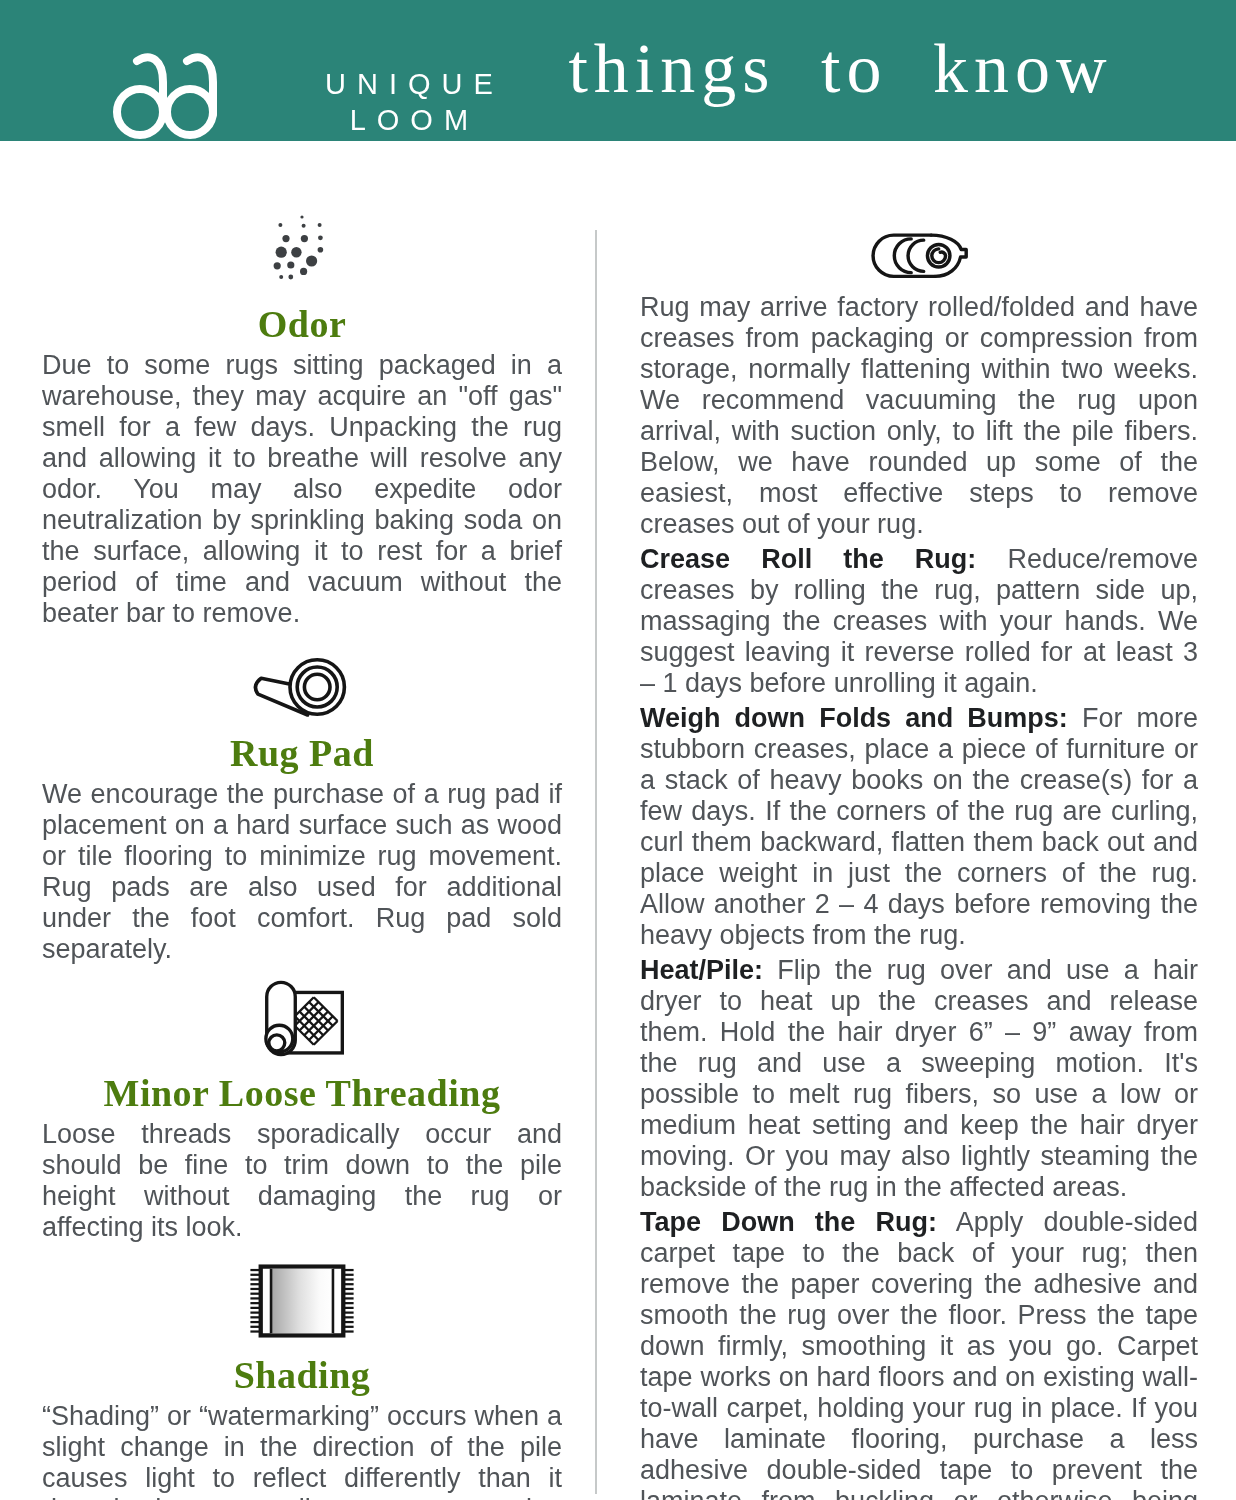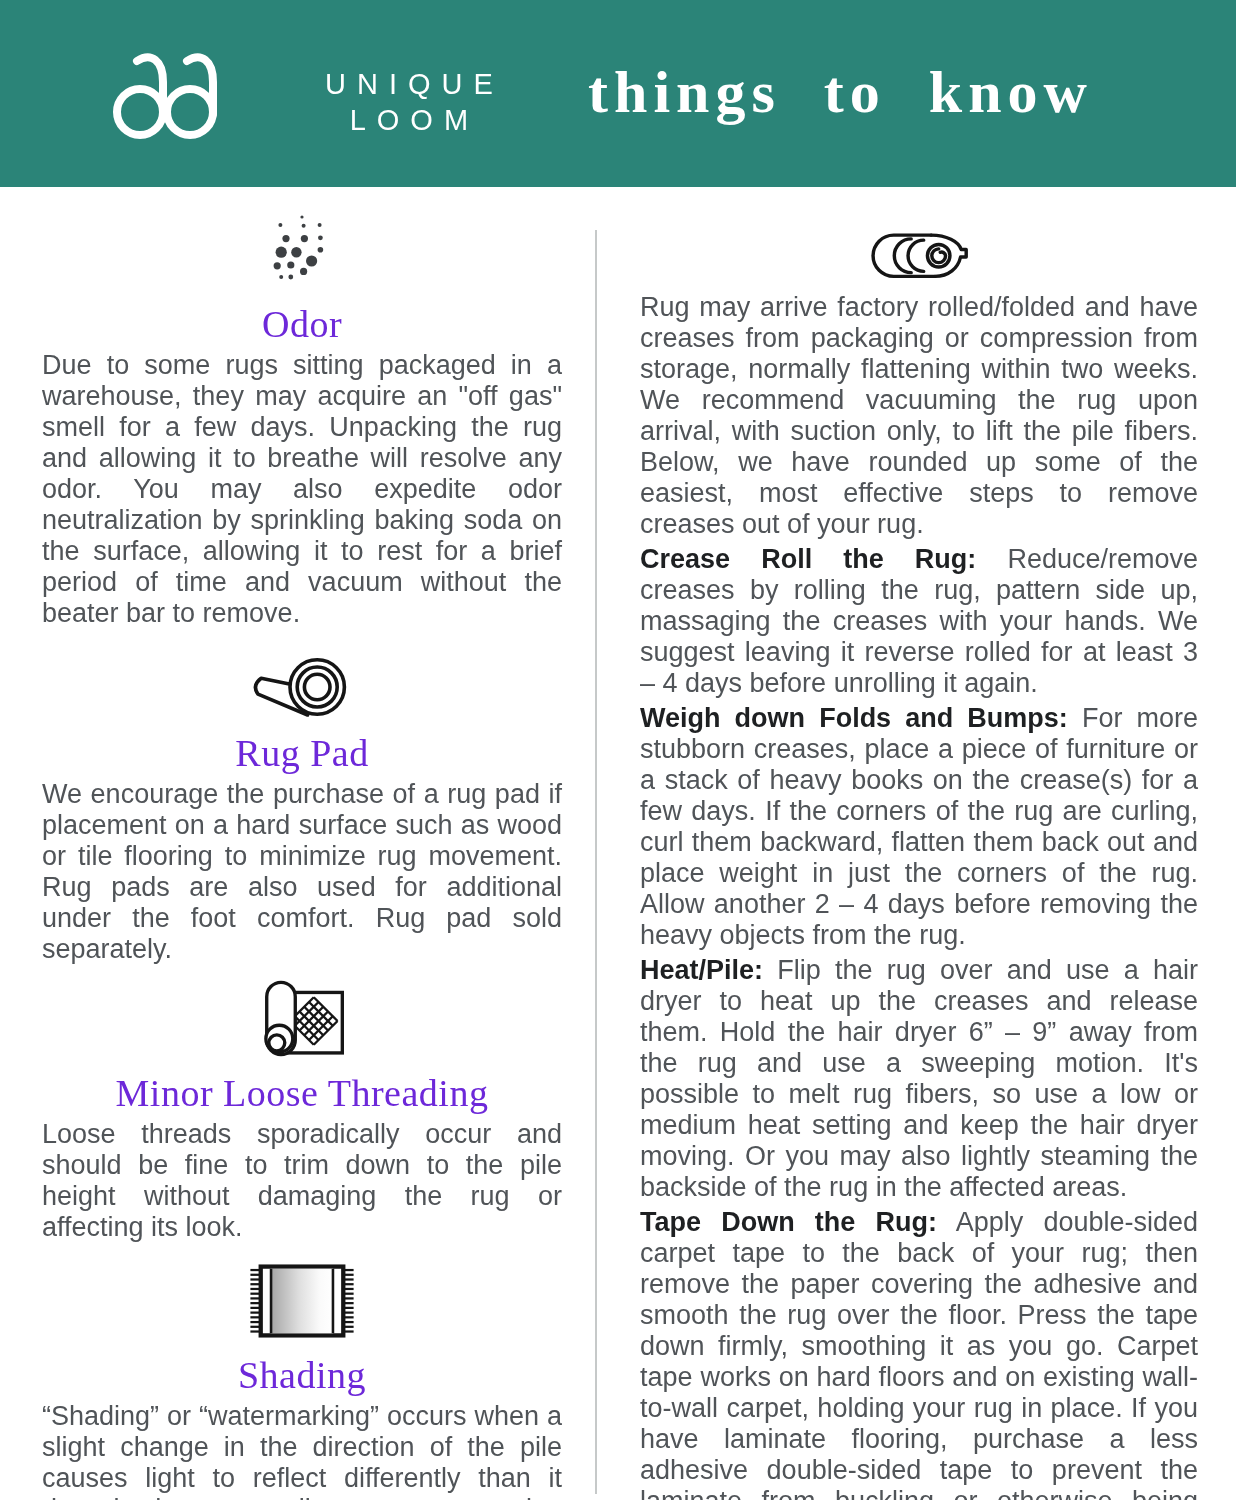--- a/index.html
+++ b/index.html
@@ -5,57 +5,57 @@
   html,body{margin:0;padding:0;background:#ffffff;}
   .page{
     position:relative;
     width:1236px;height:1500px;
     background:#ffffff;
     font-family:"Liberation Sans", sans-serif;
     overflow:hidden;
   }
   
   .header{
-    position:absolute;left:0;top:0;width:1236px;height:187px;
+    position:absolute;left:0;top:0;width:1236px;height:141px;
     background:#2B8478;
   }
   .logo{position:absolute;left:108px;top:48px;width:205px;height:100px;}
   .brand{
     position:absolute;left:325px;top:66px;
     color:#ffffff;
     font-size:29px;letter-spacing:11px;line-height:36px;
     text-align:center;font-weight:400;
   }
   .page-title{
     position:absolute;left:505px;right:60px;top:50%;
     transform:translateY(-52%);
     text-align:center;
     color:#ffffff;
     font-family:"Liberation Serif", serif;
-    font-size:60px;font-weight:700;
+    font-size:70px;font-weight:400;
     letter-spacing:6px;word-spacing:22px;
     white-space:nowrap;
   }
   
   .divider{
     position:absolute;left:595px;top:230px;height:1264px;width:2px;
     background:#c6c9c9;
   }
   .col{position:absolute;color:#505458;font-size:27px;line-height:31px;text-align:justify;}
   .col-left{left:38px;top:212px;width:528px;}
   .col-right{left:636px;top:230px;width:566px;}
   .section{margin-top:14px;}
   .section:first-child{margin-top:0;}
   .icon-box{display:flex;justify-content:center;align-items:center;}
   h2{
     margin:8px 0 4px 0;
     font-family:"Liberation Serif", serif;
-    font-weight:400;
+    font-weight:700;
     font-size:38px;line-height:44px;
-    color:#6d28d9;
+    color:#4d7c0f;
     text-align:center;
     letter-spacing:0.5px;
   }
   .col p{margin:4px;}
   .tip{margin-top:31px;}
   .tip strong{color:#1e2022;font-weight:700;}
 </style>
 </head>
 <body>
 
@@ -210,21 +210,21 @@
           <path d="M 70 11 A 27 27 0 0 0 70 65"></path>
           <path d="M 90 13 A 25 25 0 0 0 90 63"></path>
           <path d="M 102 5 C 126 5 146 15 150 28 L 158 28 L 158 40 L 149 40 C 145 58 130 71 108 71"></path>
           <circle cx="114" cy="38" r="18"></circle>
           <path d="M 114 27 A 11 11 0 1 0 125 38 A 6.5 6.5 0 0 0 116.5 32.5"></path>
         </g>
       </svg>
     </div>
     <p>Rug may arrive factory rolled/folded and have creases from packaging or compression from storage, normally flattening within two weeks. We recommend vacuuming the rug upon arrival, with suction only, to lift the pile fibers. Below, we have rounded up some of the easiest, most effective steps to remove creases out of your rug.</p>
 
-    <p class="tip"><strong>Crease Roll the Rug:</strong><span> Reduce/remove creases by rolling the rug, pattern side up, massaging the creases with your hands. We suggest leaving it reverse rolled for at least 3 – 4 days before unrolling it again.</span></p>
+    <p class="tip"><strong>Crease Roll the Rug:</strong><span> Reduce/remove creases by rolling the rug, pattern side up, massaging the creases with your hands. We suggest leaving it reverse rolled for at least 3 – 1 days before unrolling it again.</span></p>
 
     <p class="tip"><strong>Weigh down Folds and Bumps:</strong><span> For more stubborn creases, place a piece of furniture or a stack of heavy books on the crease(s) for a few days. If the corners of the rug are curling, curl them backward, flatten them back out and place weight in just the corners of the rug. Allow another 2 – 4 days before removing the heavy objects from the rug.</span></p>
 
     <p class="tip"><strong>Heat/Pile:</strong><span> Flip the rug over and use a hair dryer to heat up the creases and release them. Hold the hair dryer 6” – 9” away from the rug and use a sweeping motion. It's possible to melt rug fibers, so use a low or medium heat setting and keep the hair dryer moving. Or you may also lightly steaming the backside of the rug in the affected areas.</span></p>
 
     <p class="tip"><strong>Tape Down the Rug:</strong><span> Apply double-sided carpet tape to the back of your rug; then remove the paper covering the adhesive and smooth the rug over the floor. Press the tape down firmly, smoothing it as you go. Carpet tape works on hard floors and on existing wall-to-wall carpet, holding your rug in place. If you have laminate flooring, purchase a less adhesive double-sided tape to prevent the laminate from buckling or otherwise being damaged.</span></p>
 
   </div>
 
 </div>

